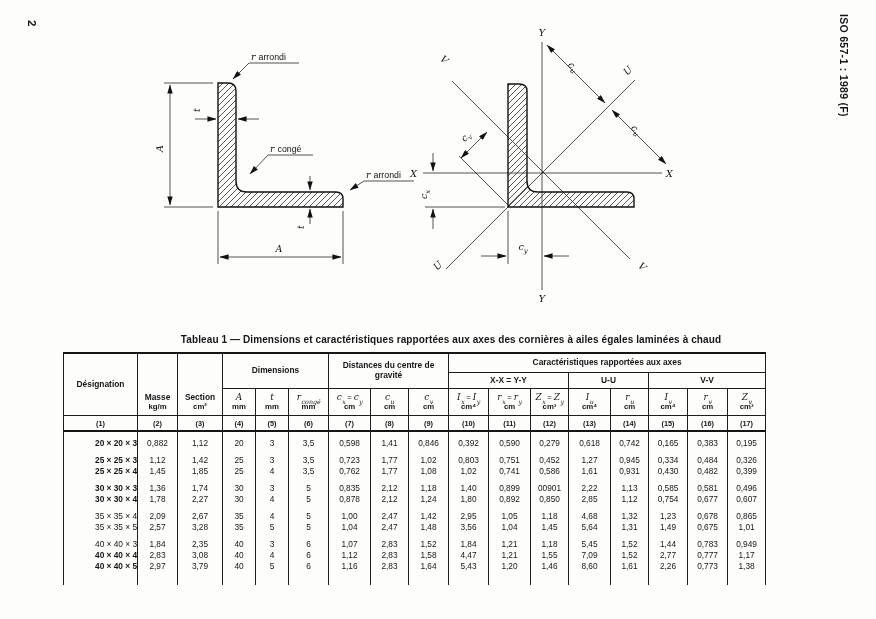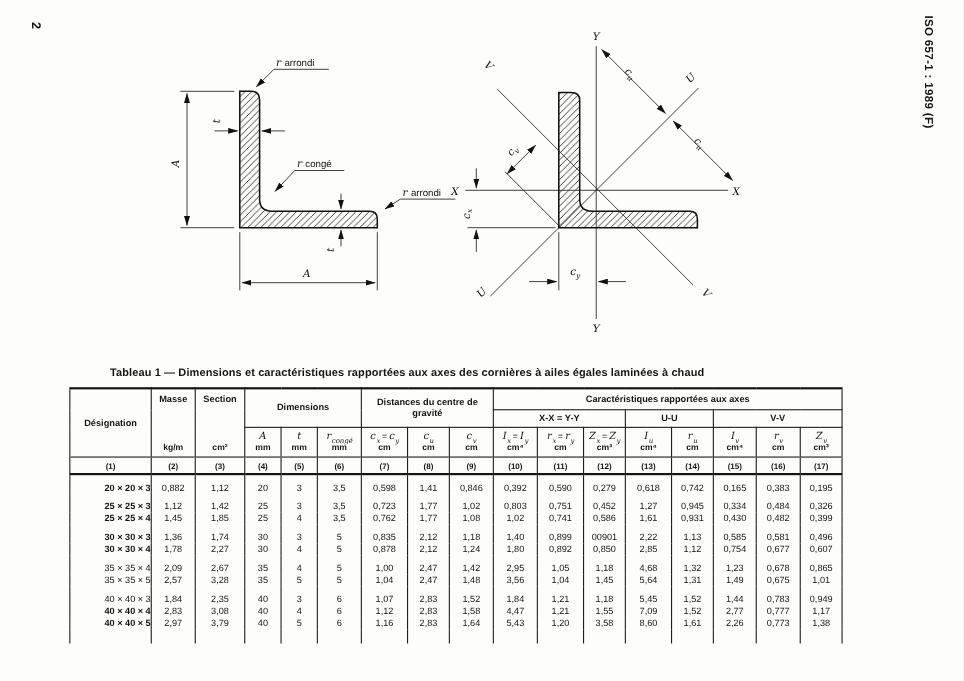--- a/index.html
+++ b/index.html
@@ -7,32 +7,32 @@
         font-family:"Liberation Sans","DejaVu Sans",sans-serif;color:#151515;}
   .rot{position:absolute;transform-origin:0 0;transform:rotate(90deg);white-space:nowrap;font-weight:bold;}
   #page-num{top:20px;left:38px;font-size:11.5px;}
   #iso-ref{top:14px;left:850px;font-size:10.5px;letter-spacing:.3px;}
   #fig-svg{position:absolute;top:0;left:0;}
   .thin{stroke:#1a1a1a;stroke-width:.75;fill:none;}
   .prof{stroke:#111;stroke-width:1.4;}
   .fl{font-size:8.8px;fill:#111;}
   .fs{font-family:"DejaVu Serif","Liberation Serif",serif;font-style:italic;font-size:9.5px;fill:#111;}
   .ssub{font-size:6.8px;}
-  #tbl-title{position:absolute;top:334px;left:100px;width:702px;text-align:left;
+  #tbl-title{position:absolute;top:334px;left:100px;width:702px;text-align:center;
              font-size:10px;font-weight:bold;letter-spacing:.1px;}
   #tbl-wrap{position:absolute;top:352px;left:63px;}
   table.tbl{border-collapse:collapse;table-layout:fixed;width:702px;border-top:2.5px solid #151515;}
   .tbl th,.tbl td{border-left:1px solid #1d1d1d;border-right:1px solid #1d1d1d;
                   padding:0;text-align:center;vertical-align:middle;overflow:hidden;}
   thead th{font-weight:bold;font-size:8.4px;line-height:1.15;}
   tr.h1 th{height:18px;}
   tr.h2 th{height:15px;margin-left:36px;}
   tr.h3 th{height:26px;}
   th.bb{border-bottom:1px solid #1d1d1d;}
-  th .stack{display:flex;flex-direction:column;justify-content:space-between;height:54px;padding:3px 0 2px 0;}
+  th .stack{display:flex;flex-direction:column;justify-content:flex-end;height:54px;padding:3px 0 2px 0;}
   .unit{font-weight:bold;font-size:7.8px;}
   .symline{font-weight:normal;}
   .symline i{font-family:"DejaVu Serif","Liberation Serif",serif;font-style:italic;font-weight:normal;font-size:9px;}
   .symline sub{font-family:"DejaVu Serif","Liberation Serif",serif;font-style:italic;font-size:6.3px;
                position:relative;top:1.5px;left:.5px;}
   .symline .eq{font-size:7.8px;margin:0 2px;font-weight:normal;}
   tr.nums td{border-top:1px solid #1d1d1d;border-bottom:2px solid #151515;
              font-size:7.3px;font-weight:bold;height:14px;}
   tbody td{font-size:8.3px;height:11px;line-height:11px;white-space:nowrap;}
   tbody tr.gs td{padding-top:6px;}
@@ -431,21 +431,21 @@
             <td>2,97</td>
             <td>3,79</td>
             <td>40</td>
             <td>5</td>
             <td>6</td>
             <td>1,16</td>
             <td>2,83</td>
             <td>1,64</td>
             <td>5,43</td>
             <td>1,20</td>
-            <td>3,58</td>
+            <td>1,46</td>
             <td>8,60</td>
             <td>1,61</td>
             <td>2,26</td>
             <td>0,773</td>
             <td>1,38</td>
           </tr>
           <tr class="filler">
             <td></td>
             <td></td>
             <td></td>

